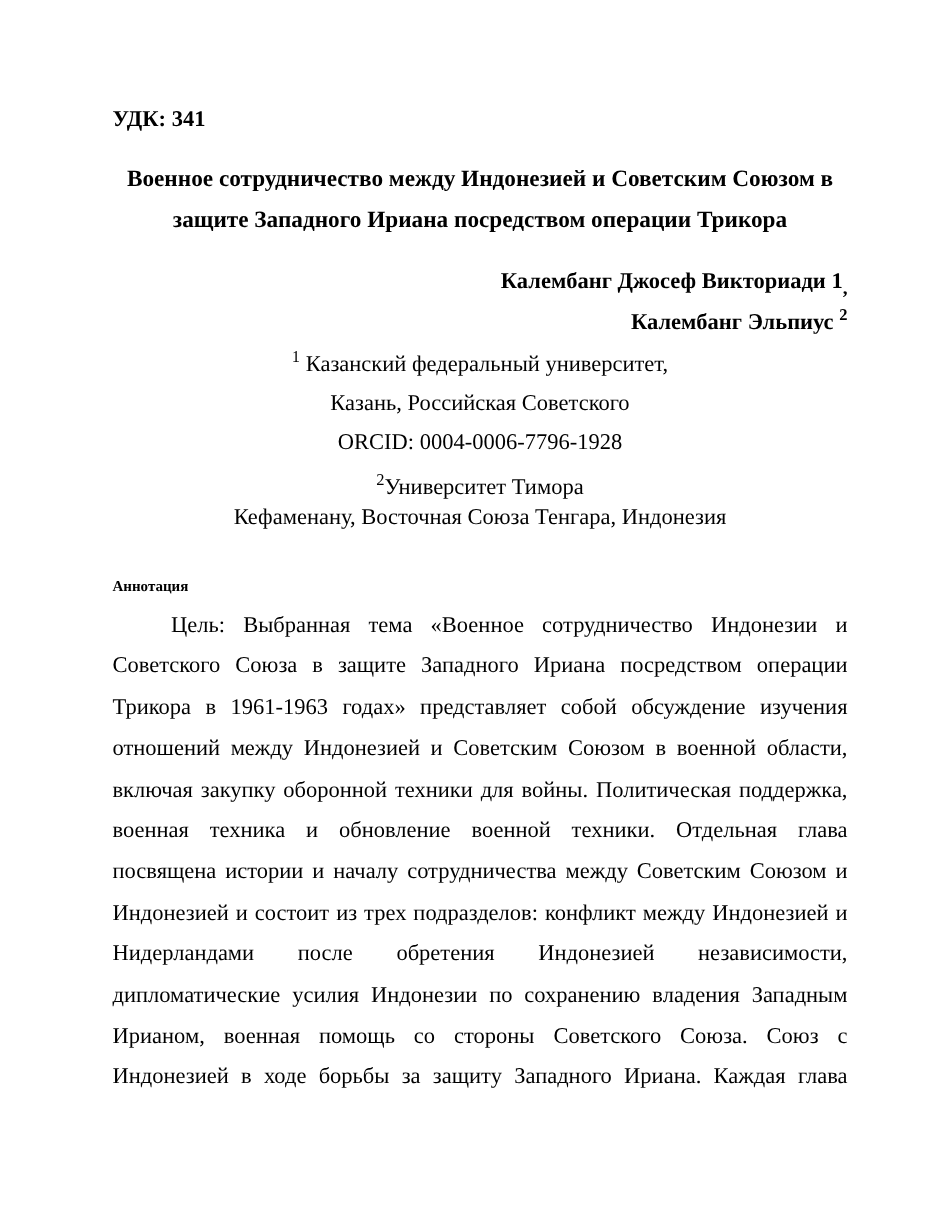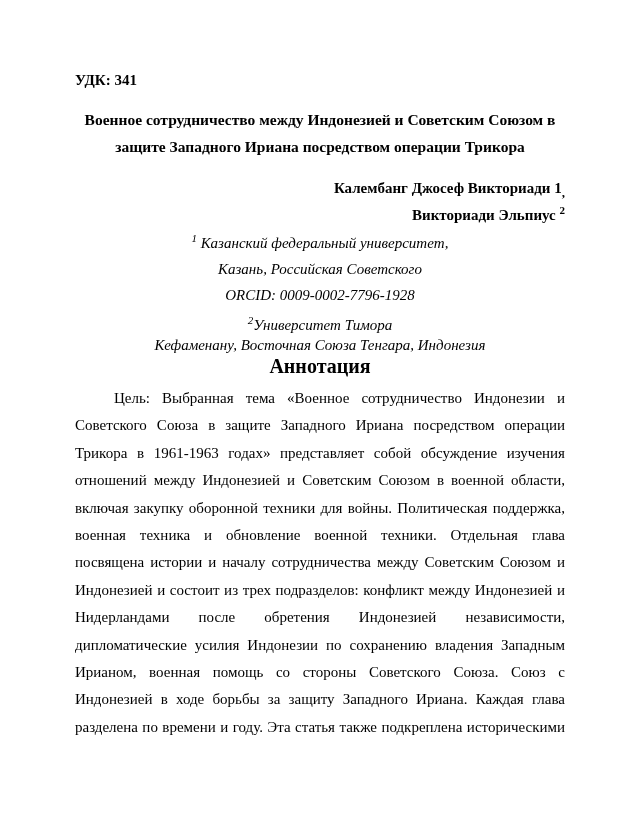--- a/index.html
+++ b/index.html
@@ -18,24 +18,24 @@
   .title {
     margin-top:17px;
     text-align:center;
     font-weight:bold;
     font-size:15.5px;
     line-height:27px;
   }
   .authors { margin-top:15px; text-align:right; font-weight:bold; font-size:15px; line-height:27px; }
   .authors sup, .affil sup { font-size:11px; vertical-align:super; line-height:0; }
   .authors sub { font-size:13px; vertical-align:sub; line-height:0; }
-  .affil { text-align:center; font-style:italic; font-size:15px; }
+  .affil { text-align:center; font-size:15px; }
   .affil-1 { line-height:26px; margin-top:1px; }
   .affil-2 { line-height:20px; margin-top:7px; }
-  .abstract-heading { text-align:center; font-weight:bold; font-size:20px; }
+  .abstract-heading { margin-top:31px; font-weight:bold; font-size:10px; }
   .abstract {
     margin-top:7px;
     text-align:justify;
     text-indent:39px;
     font-size:15px;
     line-height:27.4px;
   }
   .abstract .lead { font-weight:normal; }
   .footer {
     position:absolute;
@@ -52,27 +52,27 @@
 <body>
 
 <div class="page">
 
   <div class="udk">УДК: 341</div>
 
   <div class="title">Военное сотрудничество между Индонезией и Советским Союзом в защите Западного Ириана посредством операции Трикора</div>
 
   <div class="authors">
     <div><span>Калембанг Джосеф Викториади </span><span>1</span><sub>,</sub></div>
-    <div><span>Викториади Эльпиус </span><sup>2</sup></div>
+    <div><span>Калембанг Эльпиус </span><sup>2</sup></div>
   </div>
 
   <div class="affil affil-1">
     <div><sup>1</sup><span> Казанский федеральный университет,</span></div>
     <div>Казань, Российская Советского</div>
-    <div>ORCID: 0009-0002-7796-1928</div>
+    <div>ORCID: 0004-0006-7796-1928</div>
   </div>
 
   <div class="affil affil-2">
     <div><sup>2</sup><span>Университет Тимора</span></div>
     <div>Кефаменану, Восточная Союза Тенгара, Индонезия</div>
   </div>
 
   <div class="abstract-heading">Аннотация</div>
 
   <p class="abstract"><span class="lead">Цель:</span><span> Выбранная тема «Военное сотрудничество Индонезии и Советского Союза в защите Западного Ириана посредством операции Трикора в 1961-1963 годах» представляет собой обсуждение изучения отношений между Индонезией и Советским Союзом в военной области, включая закупку оборонной техники для войны. Политическая поддержка, военная техника и обновление военной техники. Отдельная глава посвящена истории и началу сотрудничества между Советским Союзом и Индонезией и состоит из трех подразделов: конфликт между Индонезией и Нидерландами после обретения Индонезией независимости, дипломатические усилия Индонезии по сохранению владения Западным Ирианом, военная помощь со стороны Советского Союза. Союз с Индонезией в ходе борьбы за защиту Западного Ириана. Каждая глава разделена по времени и году. Эта статья также подкреплена историческими свидетельствами в виде государственных архивов и подкреплена научными исследованиями.</span></p>

